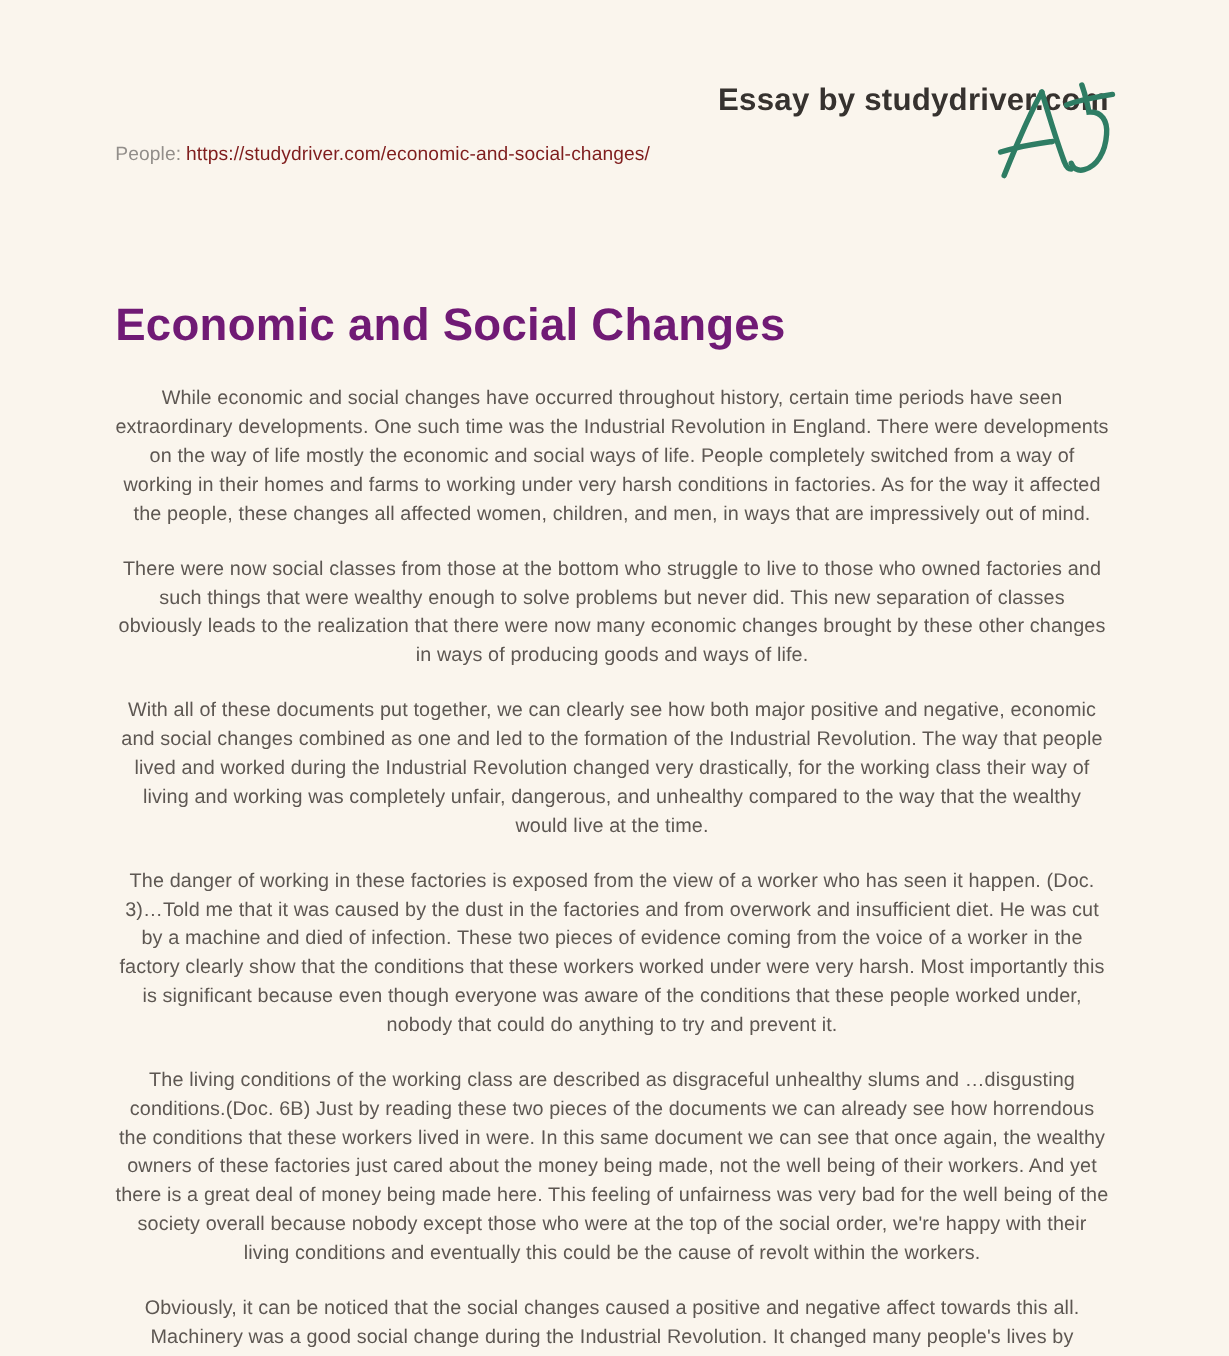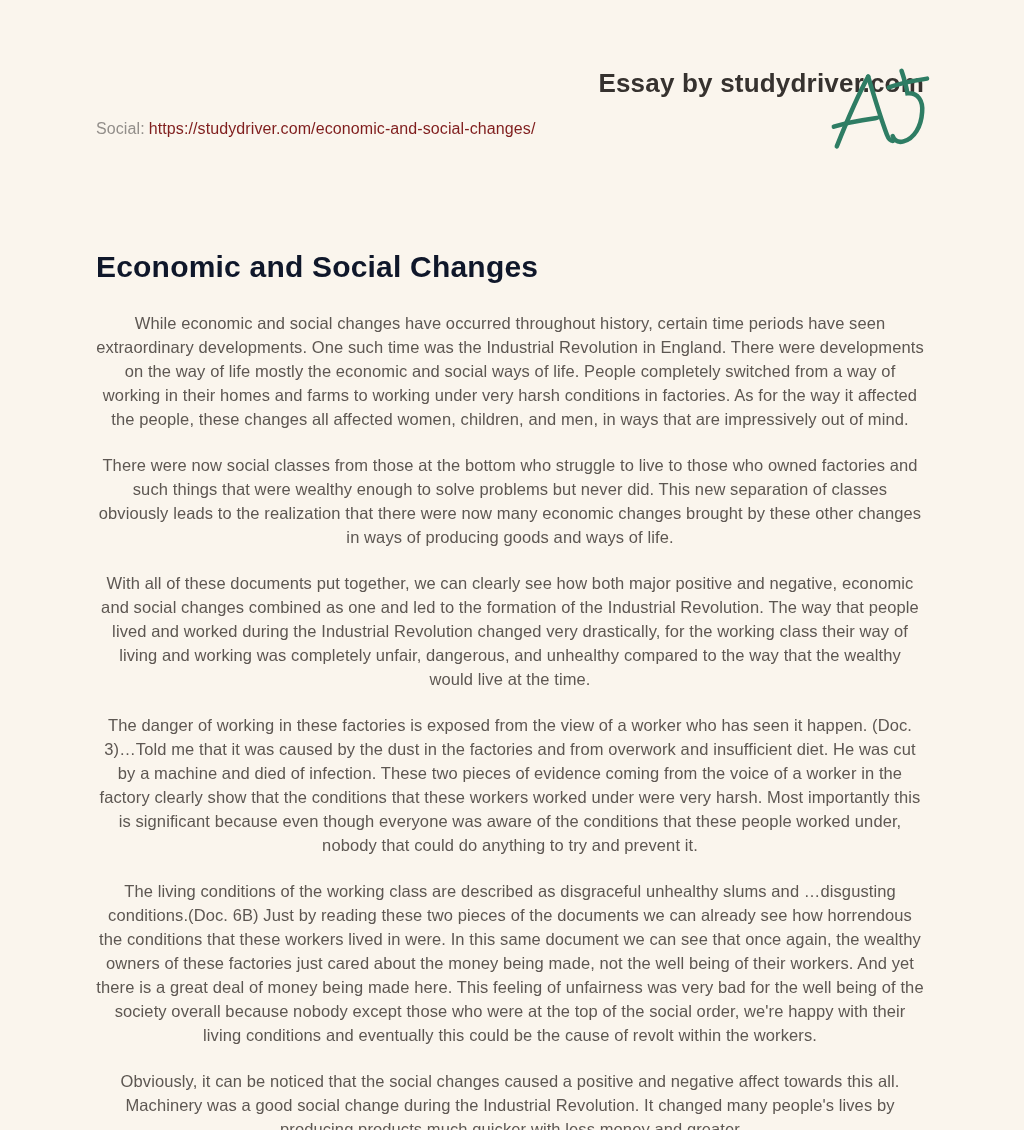--- a/index.html
+++ b/index.html
@@ -43,43 +43,43 @@
     top: 60px;
     right: 86px;
     width: 120px;
     height: 103px;
   }
   .content {
     padding: 0 100px 0 96px;
   }
   .essay-title {
     margin: 112px 0 27px 0;
-    font-size: 30px;
+    font-size: 38px;
     font-weight: 700;
-    color: #0f172a;
+    color: #701a75;
     letter-spacing: 0.2px;
   }
   .essay-paragraph {
     margin: 0 0 22px 0;
     font-size: 16.5px;
     line-height: 24px;
     color: #5d5752;
     letter-spacing: 0.1px;
     text-align: center;
   }
 </style>
 </head>
 <body>
 
 <div class="page">
 
   <div class="header">
     <h2 class="header-title">Essay by studydriver.com</h2>
     <div class="source-line">
-      <span>Social:</span><a class="source-link" href="#">https://studydriver.com/economic-and-social-changes/</a>
+      <span>People:</span><a class="source-link" href="#">https://studydriver.com/economic-and-social-changes/</a>
     </div>
 
     <div class="logo">
       <svg viewBox="0 0 120 105" width="120" height="103" aria-hidden="true">
         <g fill="none" stroke="#2e7d64" stroke-width="4.6" stroke-linecap="round">
 
           <path d="M18 88 C28 63 40 35 50 17"></path>
 
           <path d="M50 17 C56 37 63 60 69 76 C70.5 80 72.5 82.5 75 82.5"></path>
 

